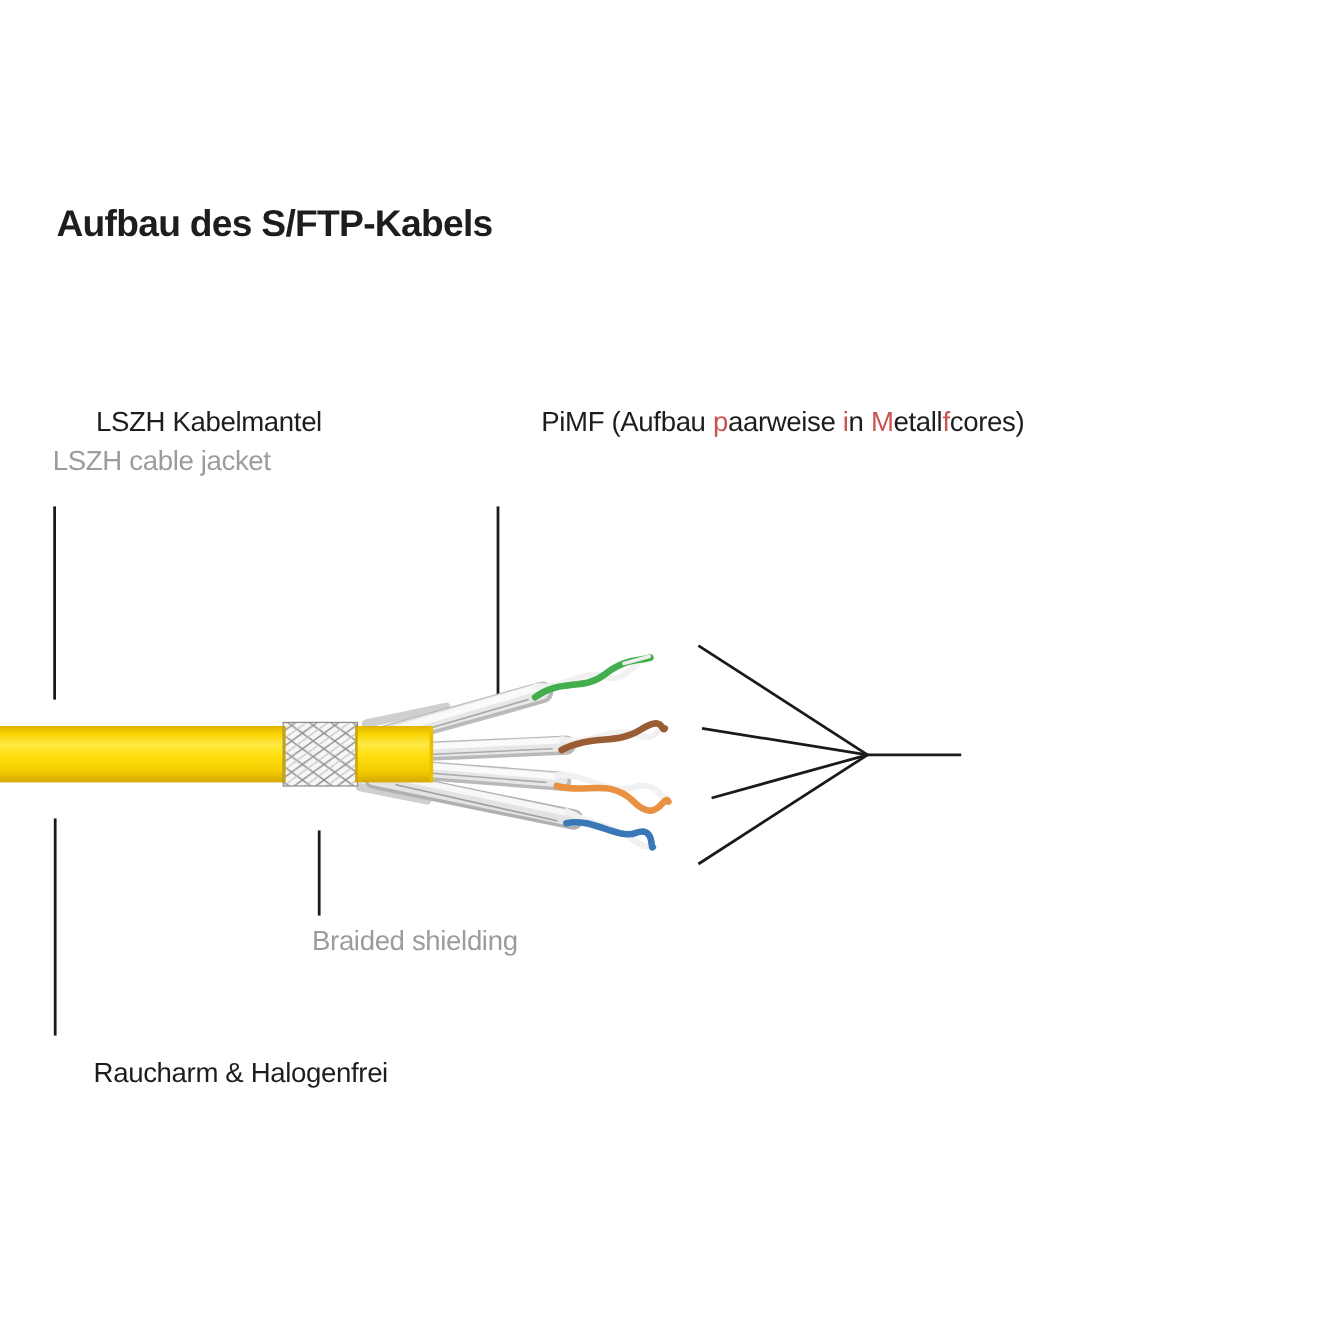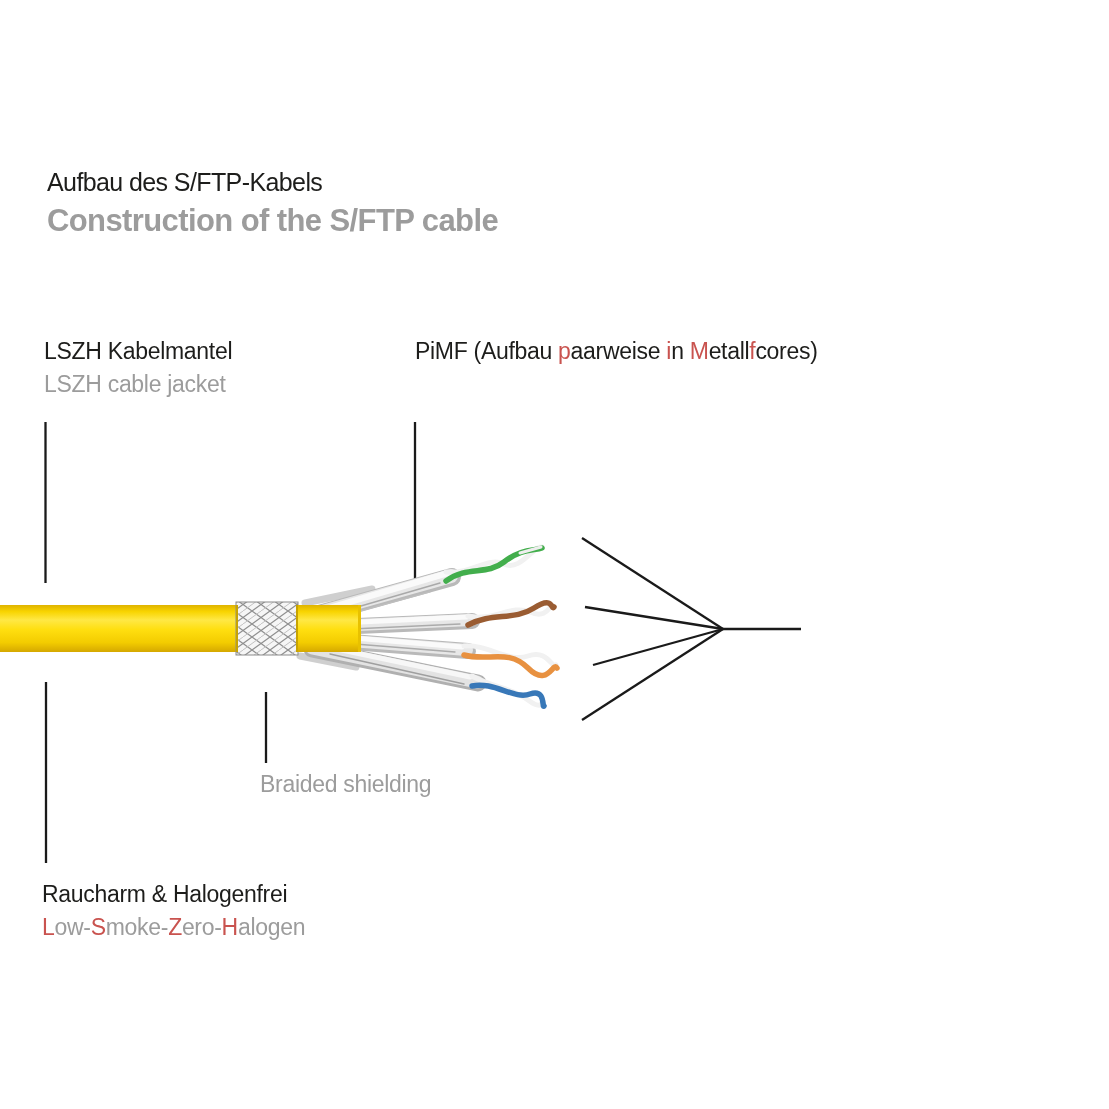--- a/index.html
+++ b/index.html
@@ -7,29 +7,29 @@
     --text-black:#1d1d1b;
     --text-gray:#9c9c9c;
   }
   html,body{margin:0;padding:0;background:#fff;}
   .page{
     position:relative;width:1109px;height:1109px;background:#fff;overflow:hidden;
     font-family:"Liberation Sans","DejaVu Sans",sans-serif;
   }
   .abs{position:absolute;}
   .title-de{
-    font-size:25px;font-weight:normal;color:var(--text-black);
+    font-size:31px;font-weight:bold;color:var(--text-black);
     letter-spacing:-0.6px;line-height:1.35;
   }
   .title-en{
     font-size:31px;font-weight:bold;color:var(--text-gray);
     letter-spacing:-0.6px;line-height:1.35;
   }
   .lbl{font-size:23px;line-height:1.42;letter-spacing:-0.3px;white-space:nowrap;}
-  .lbl .de{color:var(--text-black);}
+  .lbl .de{color:var(--text-black);margin-left:36px;}
   .lbl .en{color:var(--text-gray);}
   .lbl .k{color:var(--text-black);}
   .lbl .r{color:var(--accent-red);}
   .lbl .g{color:var(--text-gray);}
   svg{display:block;}
 </style>
 </head>
 <body>
 
 <div class="page">
@@ -127,35 +127,33 @@
       </g>
       <rect x="297" y="605" width="63" height="47" fill="url(#yg)"></rect>
       <rect x="236" y="605" width="2" height="47" fill="#c8a400"></rect>
       <rect x="296" y="605" width="2" height="47" fill="#c8a400"></rect>
       <rect x="358" y="605" width="3" height="47" fill="#e8c100"></rect>
     </g>
   </svg>
 
   <div class="abs" style="left:47px;top:166px">
     <div class="title-de">Aufbau des S/FTP-Kabels</div>
-    <div class="title-en">Construction of the S/FTP cable</div>
   </div>
 
   <div class="abs lbl" style="left:44px;top:335px">
     <div class="de">LSZH Kabelmantel</div>
     <div class="en">LSZH cable jacket</div>
   </div>
 
   <div class="abs lbl" style="left:415px;top:335px">
     <div class="de"><span class="k">PiMF (Aufbau </span><span class="r">p</span><span class="k">aarweise </span><span class="r">i</span><span class="k">n </span><span class="r">M</span><span class="k">etall</span><span class="r">f</span><span class="k">cores)</span></div>
   </div>
 
 
   <div class="abs lbl" style="left:260px;top:768px">
     <div class="en">Braided shielding</div>
   </div>
 
   <div class="abs lbl" style="left:42px;top:878px">
     <div class="de">Raucharm &amp; Halogenfrei</div>
-    <div><span class="r">L</span><span class="g">ow-</span><span class="r">S</span><span class="g">moke-</span><span class="r">Z</span><span class="g">ero-</span><span class="r">H</span><span class="g">alogen</span></div>
   </div>
 
 </div>
 
 </body></html>

